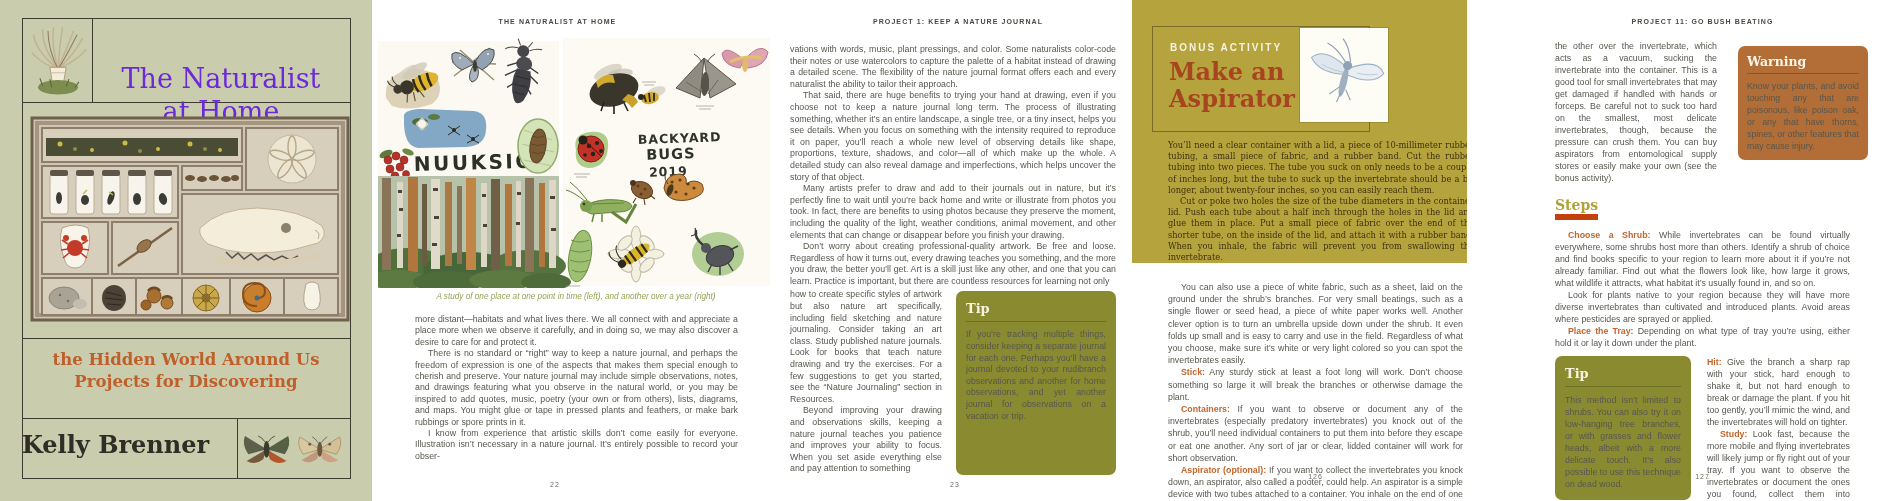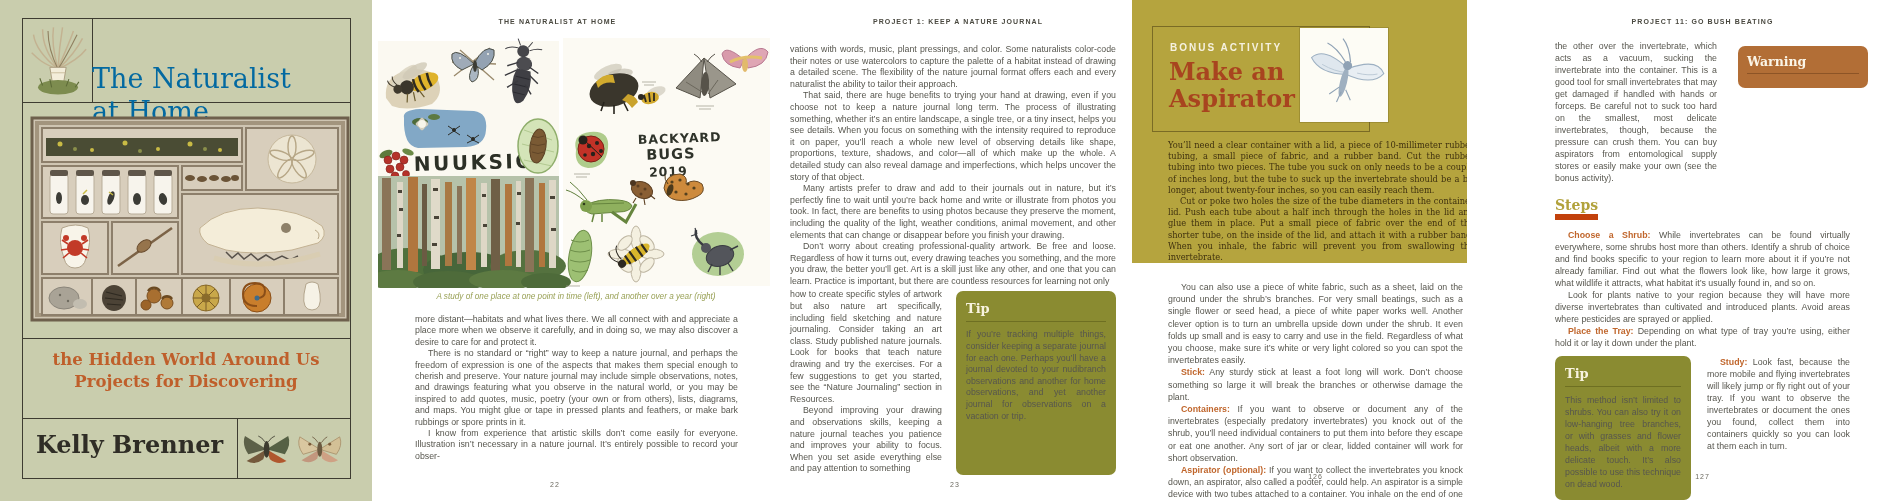--- a/index.html
+++ b/index.html
@@ -5,25 +5,25 @@
   html,body{margin:0;padding:0;}
   body{width:1883px;height:501px;background:#ffffff;font-family:"Liberation Sans",sans-serif;}
   #screen{position:relative;width:1883px;height:501px;background:#ffffff;overflow:hidden;}
   p{margin:0;}
   .indent{text-indent:13px;}
   .lbl{font-weight:bold;color:#c0662c;}
 
   
   .cover{position:absolute;left:0;top:0;width:372px;height:501px;background:#c9cdad;overflow:hidden;}
   .cline{position:absolute;background:#3e3c31;}
-  .cover-title{position:absolute;left:92px;top:22px;width:258px;
-    font-family:"DejaVu Serif",serif;font-size:27px;line-height:33px;color:#0369a1;font-weight:500;margin-top:40px;}
+  .cover-title{position:absolute;left:92px;top:22px;width:258px;text-align:center;
+    font-family:"DejaVu Serif",serif;font-size:27px;line-height:33px;color:#6d28d9;font-weight:500;margin-top:40px;}
   .cover-subtitle{position:absolute;left:22px;top:349px;width:328px;text-align:center;
     font-family:"DejaVu Serif",serif;font-size:16.5px;line-height:22px;color:#bf5f2b;font-weight:bold;}
-  .cover-author{position:absolute;left:22px;top:430px;width:215px;text-align:center;
+  .cover-author{position:absolute;left:22px;top:430px;width:215px;text-align:left;
     font-family:"DejaVu Serif",serif;font-size:24px;color:#2f2d26;font-weight:bold;}
   .anemone-box{position:absolute;left:26px;top:22px;width:64px;height:78px;}
   .shadowbox{position:absolute;left:30px;top:116px;width:320px;height:206px;}
   .moths-box{position:absolute;left:240px;top:421px;width:108px;height:55px;}
 
   
   .runhead{position:absolute;font-size:7px;font-weight:bold;letter-spacing:1.1px;color:#4a4940;text-align:center;}
   .pagenum{position:absolute;font-size:7px;letter-spacing:1px;color:#6b695f;text-align:center;}
   .body-text p{font-size:8.8px;line-height:11.4px;text-align:justify;color:#57564e;}
 
@@ -586,20 +586,21 @@
   </section>
 
   <section class="page127">
     <div class="runhead" style="left:0;top:18px;width:295px;">PROJECT 11: GO BUSH BEATING</div>
     <div class="p127-flow body-text">
       <p class="p127-intro">the other over the invertebrate, which acts as a vacuum, sucking the invertebrate into the container. This is a good tool for small invertebrates that may get damaged if handled with hands or forceps. Be careful not to suck too hard on the smallest, most delicate invertebrates, though, because the pressure can crush them. You can buy aspirators from entomological supply stores or easily make your own (see the bonus activity).</p>
 
       <aside class="warnbox">
         <div class="warn-title">Warning</div>
         <div class="warn-rule"></div>
+        <p class="warn-text">Know your plants, and avoid touching any that are poisonous, like poison oak, or any that have thorns, spines, or other features that may cause injury.</p>
       </aside>
 
       <div><span class="steps-head">Steps</span></div>
 
       <div class="steps-block">
         <p class="indent">
           <span class="lbl">Choose a Shrub:</span>
           <span>While invertebrates can be found virtually everywhere, some shrubs host more than others. Identify a shrub of choice and find books specific to your region to learn more about it if you’re not already familiar. Find out what the flowers look like, how large it grows, what wildlife it attracts, what habitat it’s usually found in, and so on.</span>
         </p>
         <p class="indent">Look for plants native to your region because they will have more diverse invertebrates than cultivated and introduced plants. Avoid areas where pesticides are sprayed or applied.</p>
@@ -609,20 +610,24 @@
         </p>
       </div>
 
       <div class="row127">
         <aside class="tipbox tip127">
           <div class="tip-title">Tip</div>
           <div class="tip-rule"></div>
           <p class="tip-text">This method isn’t limited to shrubs. You can also try it on low-hanging tree branches, or with grasses and flower heads, albeit with a more delicate touch. It’s also possible to use this technique on dead wood.</p>
         </aside>
         <div class="col127">
+          <p>
+            <span class="lbl">Hit:</span>
+            <span>Give the branch a sharp rap with your stick, hard enough to shake it, but not hard enough to break or damage the plant. If you hit too gently, you’ll mimic the wind, and the invertebrates will hold on tighter.</span>
+          </p>
           <p class="indent">
             <span class="lbl">Study:</span>
             <span>Look fast, because the more mobile and flying invertebrates will likely jump or fly right out of your tray. If you want to observe the invertebrates or document the ones you found, collect them into containers quickly so you can look at them each in turn.</span>
           </p>
         </div>
       </div>
     </div>
     <div class="pagenum" style="left:0;top:473px;width:295px;">127</div>
   </section>
 

